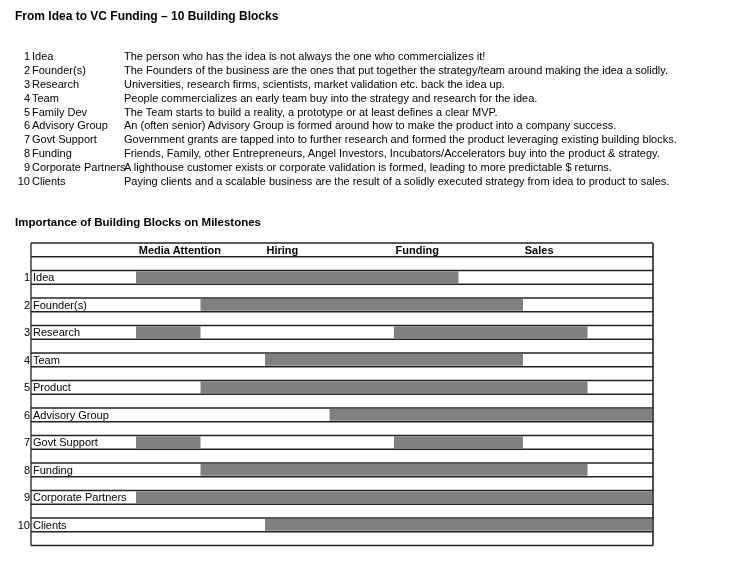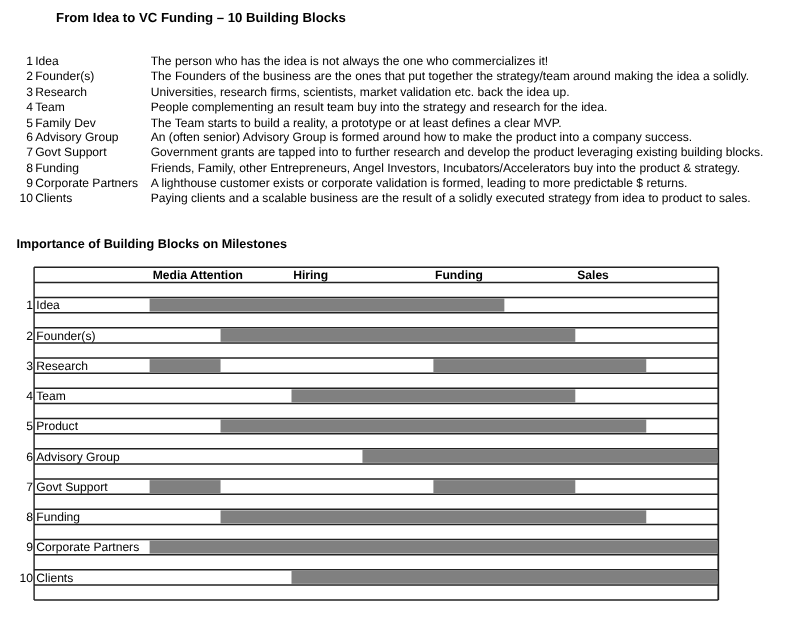--- a/index.html
+++ b/index.html
@@ -1,23 +1,23 @@
 <!DOCTYPE html>
 <html><head>
   <meta charset="utf-8">
   <style>
     html, body { margin: 0; padding: 0; background: #ffffff; }
     body { width: 729px; height: 569px; position: relative; overflow: hidden;
            font-family: "Liberation Sans", sans-serif; color: #000; }
-    .title { position: absolute; left: 15px; top: 9px; font-size: 12px; font-weight: bold; margin-left: 36px; }
+    .title { position: absolute; left: 15px; top: 9px; font-size: 12px; font-weight: bold; }
     .list { position: absolute; left: 0; top: 50px; font-size: 11px; line-height: 13.9px; }
     .list-row { position: relative; height: 13.9px; white-space: nowrap; }
     .list-num { position: absolute; right: 699px; width: 30px; text-align: right; }
     .list-name { position: absolute; left: 32px; }
-    .list-desc { position: absolute; left: 137px; text-align: right; }
+    .list-desc { position: absolute; left: 124px; text-align: right; }
     .subtitle { position: absolute; left: 15px; top: 216px; font-size: 11.5px; font-weight: bold; text-align: right; }
     #grid { position: absolute; left: 0; top: 0; }
     #grid text { font-family: "Liberation Sans", sans-serif; }
   </style>
 </head>
 <body>
 
 <div class="title">From Idea to VC Funding – 10 Building Blocks</div>
 
 <div class="list" id="block-list">
@@ -32,36 +32,36 @@
       <span class="list-desc">The Founders of the business are the ones that put together the strategy/team around making the idea a solidly.</span>
     </div>
     <div class="list-row">
       <span class="list-num" style="left: 0px; right: auto; width: 30px;">3</span>
       <span class="list-name">Research</span>
       <span class="list-desc">Universities, research firms, scientists, market validation etc. back the idea up.</span>
     </div>
     <div class="list-row">
       <span class="list-num" style="left: 0px; right: auto; width: 30px;">4</span>
       <span class="list-name">Team</span>
-      <span class="list-desc">People complementing an result team buy into the strategy and research for the idea.</span>
+      <span class="list-desc">People commercializes an early team buy into the strategy and research for the idea.</span>
     </div>
     <div class="list-row">
       <span class="list-num" style="left: 0px; right: auto; width: 30px;">5</span>
       <span class="list-name">Family Dev</span>
       <span class="list-desc">The Team starts to build a reality, a prototype or at least defines a clear MVP.</span>
     </div>
     <div class="list-row">
       <span class="list-num" style="left: 0px; right: auto; width: 30px;">6</span>
       <span class="list-name">Advisory Group</span>
       <span class="list-desc">An (often senior) Advisory Group is formed around how to make the product into a company success.</span>
     </div>
     <div class="list-row">
       <span class="list-num" style="left: 0px; right: auto; width: 30px;">7</span>
       <span class="list-name">Govt Support</span>
-      <span class="list-desc">Government grants are tapped into to further research and develop the product leveraging existing building blocks.</span>
+      <span class="list-desc">Government grants are tapped into to further research and formed the product leveraging existing building blocks.</span>
     </div>
     <div class="list-row">
       <span class="list-num" style="left: 0px; right: auto; width: 30px;">8</span>
       <span class="list-name">Funding</span>
       <span class="list-desc">Friends, Family, other Entrepreneurs, Angel Investors, Incubators/Accelerators buy into the product &amp; strategy.</span>
     </div>
     <div class="list-row">
       <span class="list-num" style="left: 0px; right: auto; width: 30px;">9</span>
       <span class="list-name">Corporate Partners</span>
       <span class="list-desc">A lighthouse customer exists or corporate validation is formed, leading to more predictable $ returns.</span>

